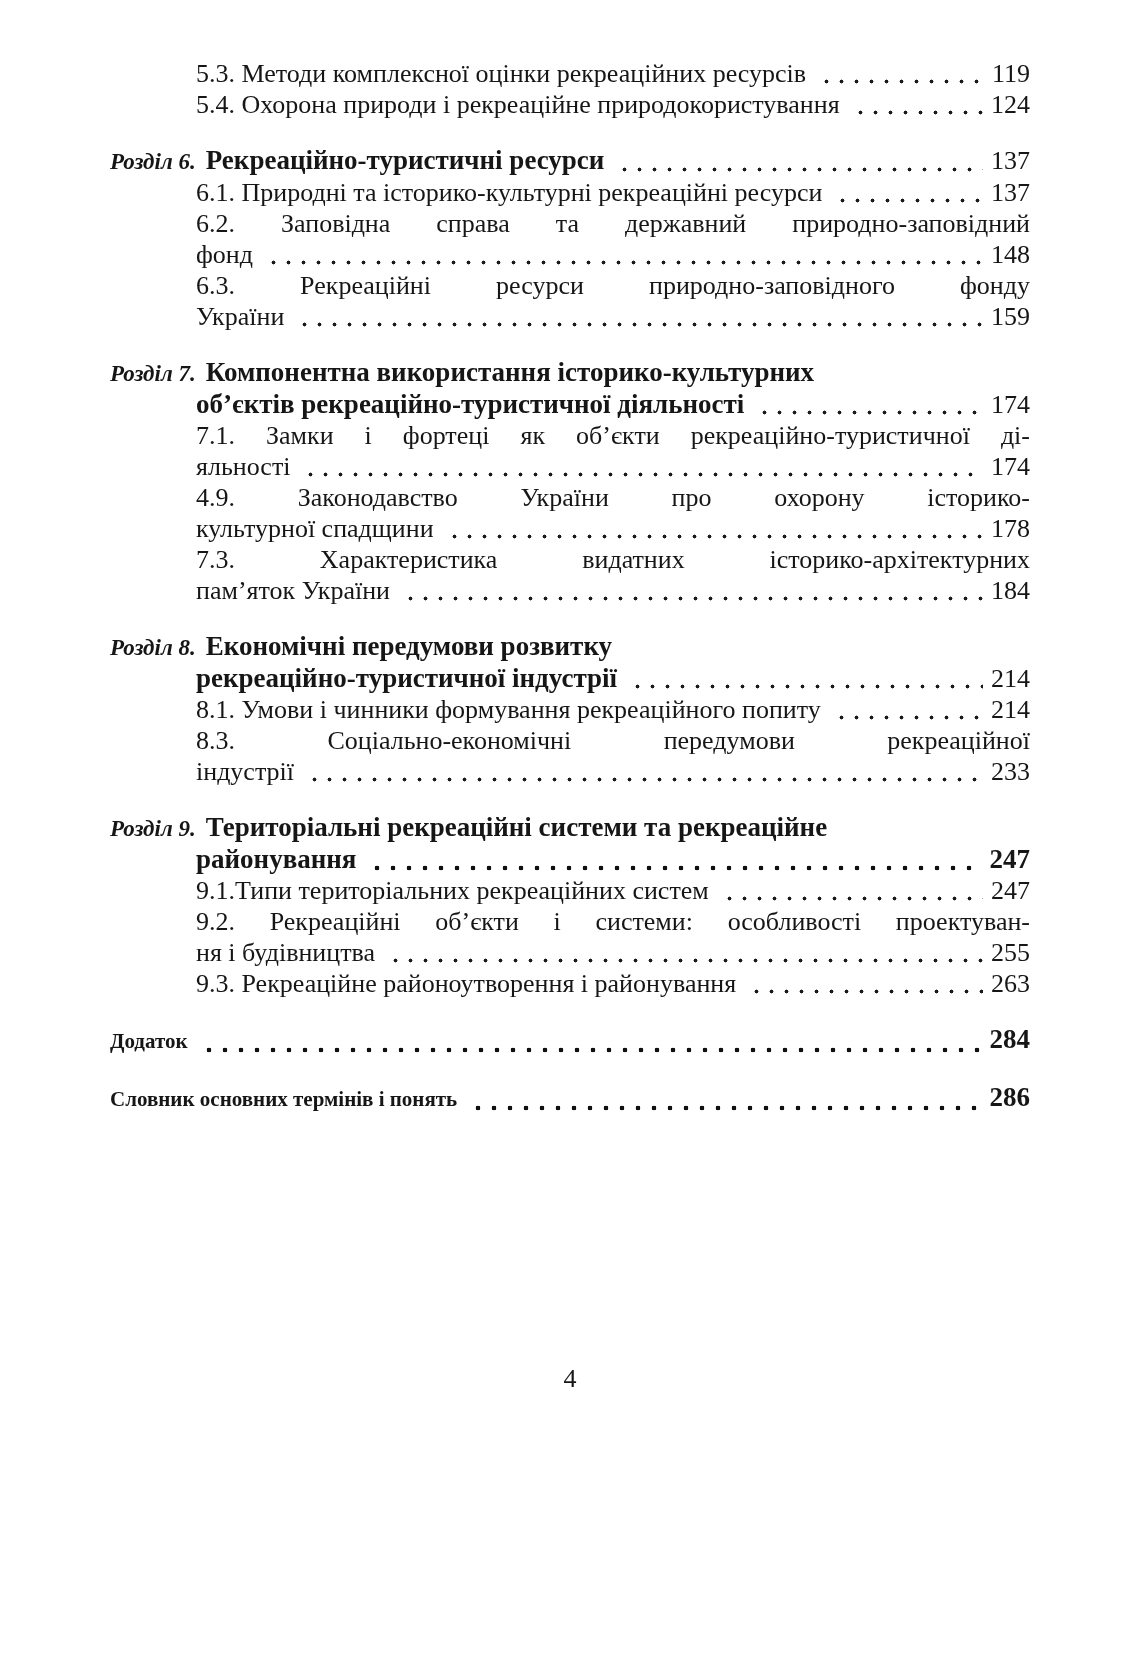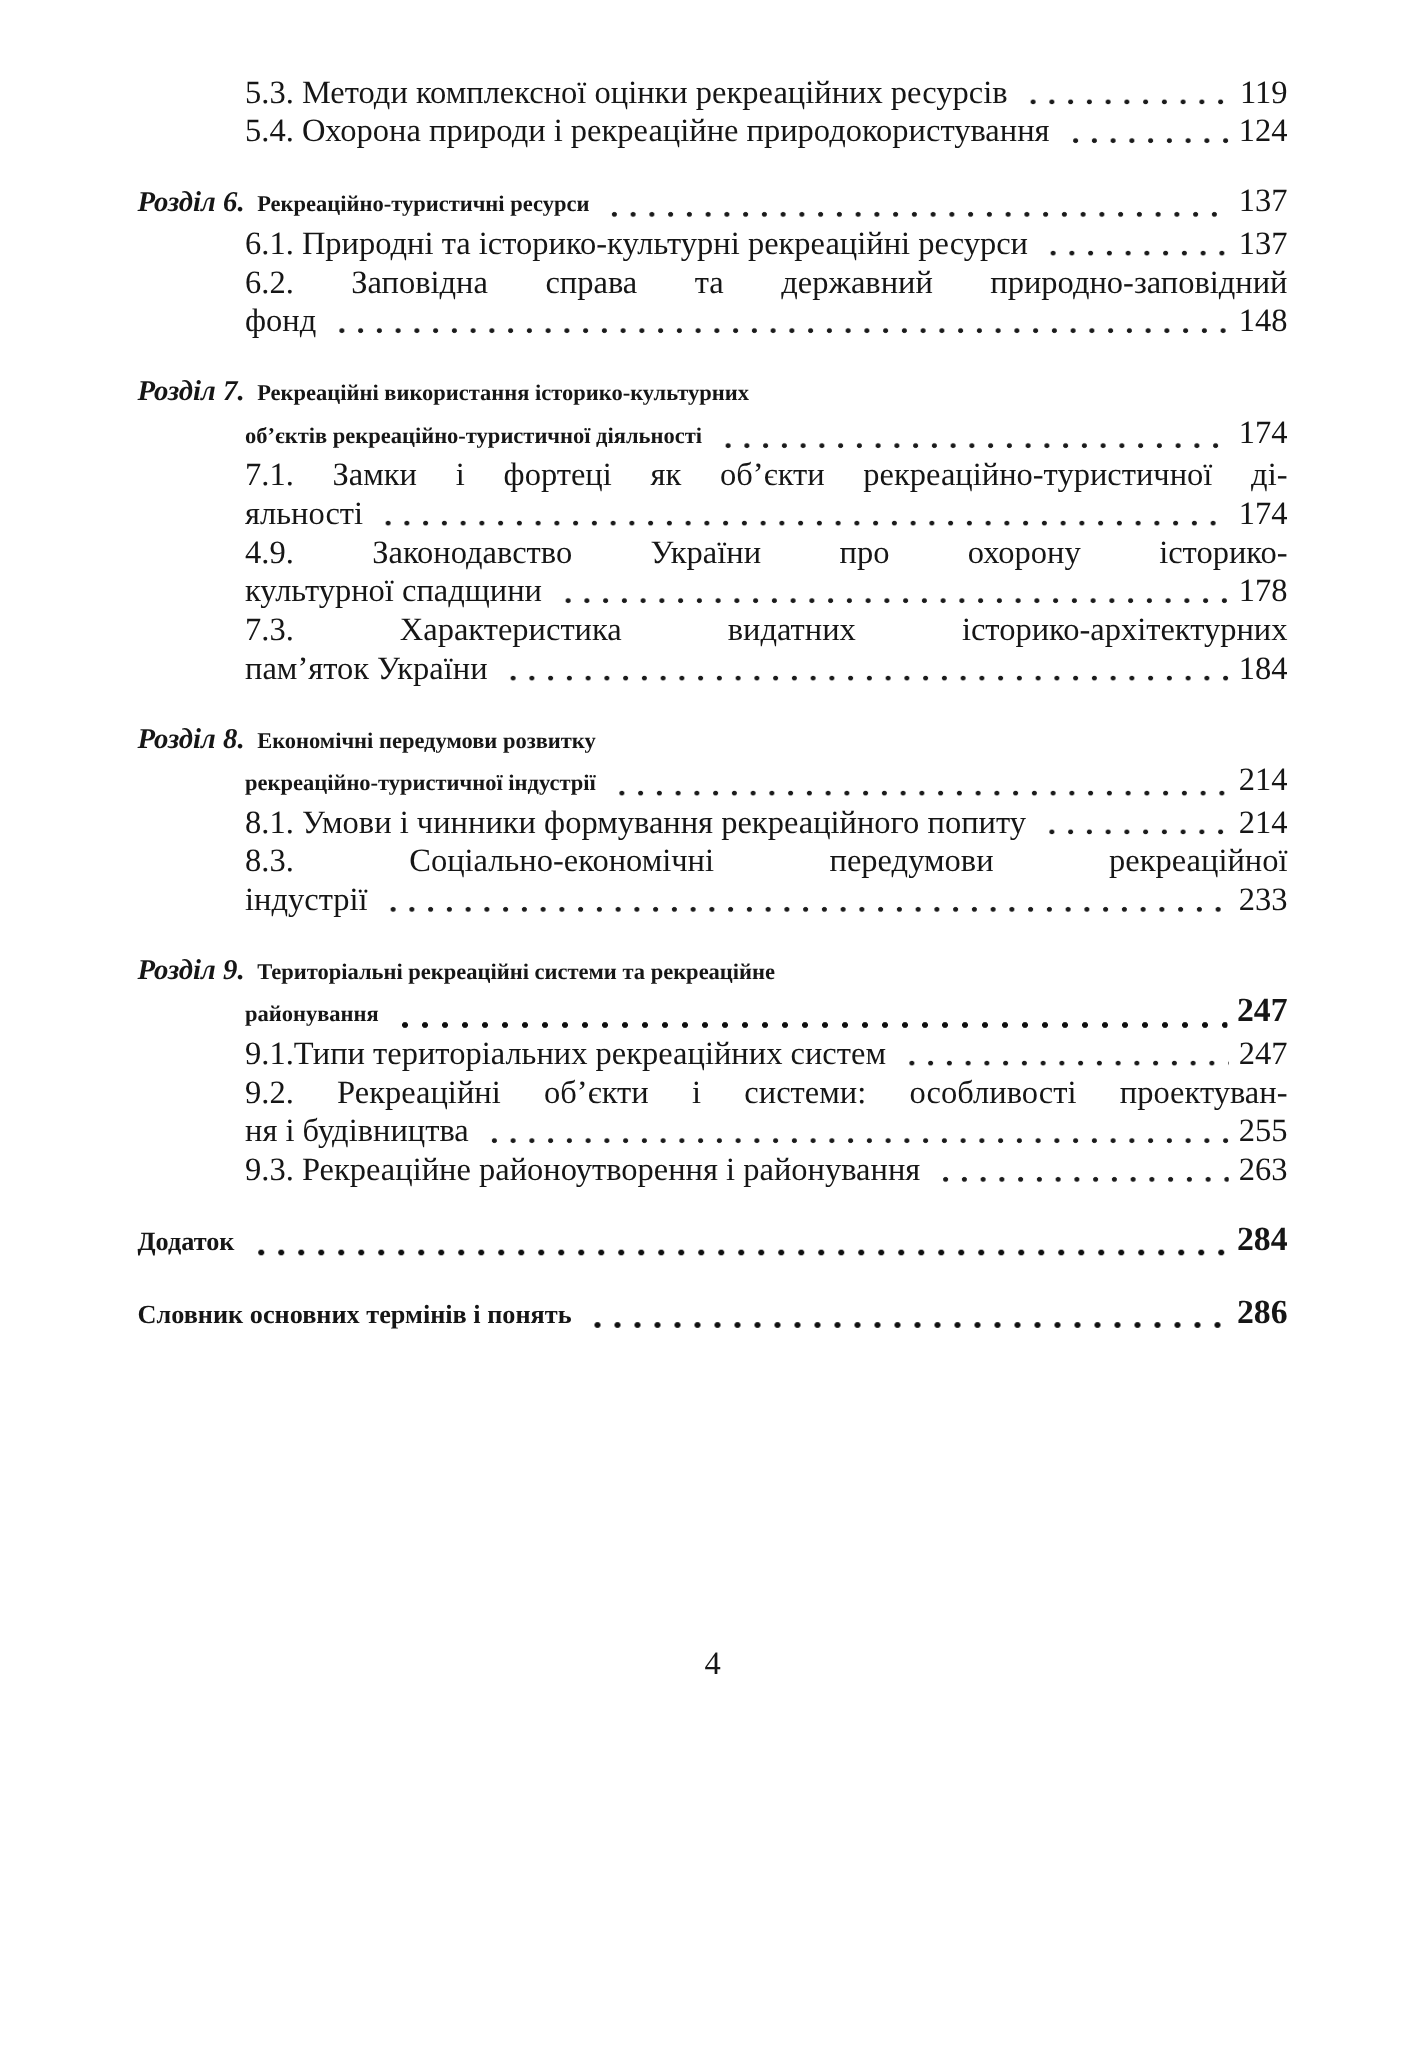--- a/index.html
+++ b/index.html
@@ -57,21 +57,21 @@
 
   .chap-prefix {
     font-style: italic;
     font-weight: bold;
     font-size: 23px;
     margin-right: 10px;
     white-space: nowrap;
   }
   .chap-title {
     font-weight: bold;
-    font-size: 18px;
+    font-size: 27px;
     white-space: nowrap;
   }
   .top-label {
     font-weight: bold;
     font-size: 21px;
     white-space: nowrap;
   }
 
   .folio {
     text-align: center;
@@ -110,26 +110,34 @@
       <span class="pg">137</span>
     </div>
     <div>
       <div class="j ind">6.2. Заповідна справа та державний природно-заповідний</div>
       <div class="row ind">
         <span class="lbl">фонд</span>
         <span class="leader"></span>
         <span class="pg">148</span>
       </div>
     </div>
+    <div>
+      <div class="j ind">6.3. Рекреаційні ресурси природно-заповідного фонду</div>
+      <div class="row ind">
+        <span class="lbl">України</span>
+        <span class="leader"></span>
+        <span class="pg">159</span>
+      </div>
+    </div>
   </div>
 
   <div class="sec">
     <div class="row">
       <span class="chap-prefix">Розділ 7.</span>
-      <span class="chap-title">Рекреаційні використання історико-культурних</span>
+      <span class="chap-title">Компонентна використання історико-культурних</span>
     </div>
     <div class="row ind">
       <span class="chap-title">об’єктів рекреаційно-туристичної діяльності</span>
       <span class="leader"></span>
       <span class="pg">174</span>
     </div>
     <div>
       <div class="j ind">7.1. Замки і фортеці як об’єкти рекреаційно-туристичної ді-</div>
       <div class="row ind">
         <span class="lbl">яльності</span>

